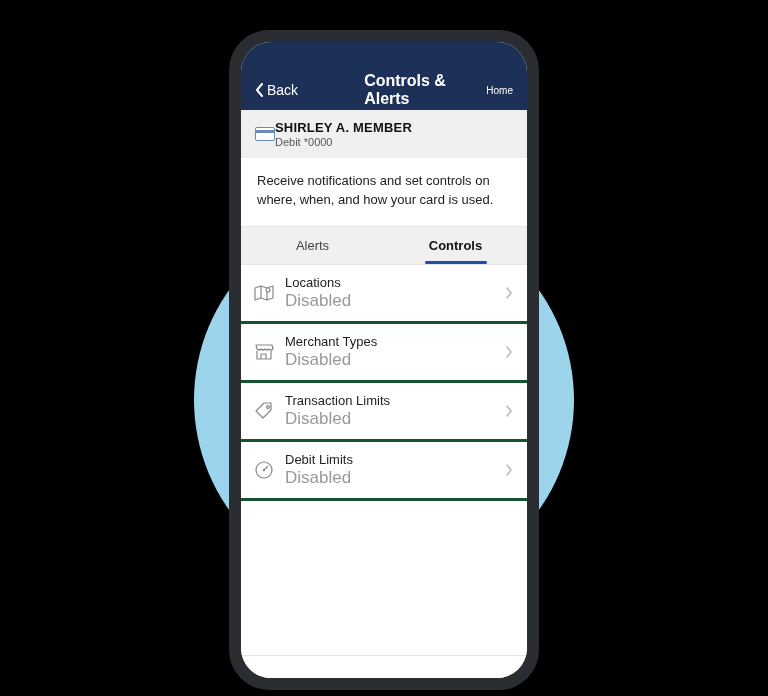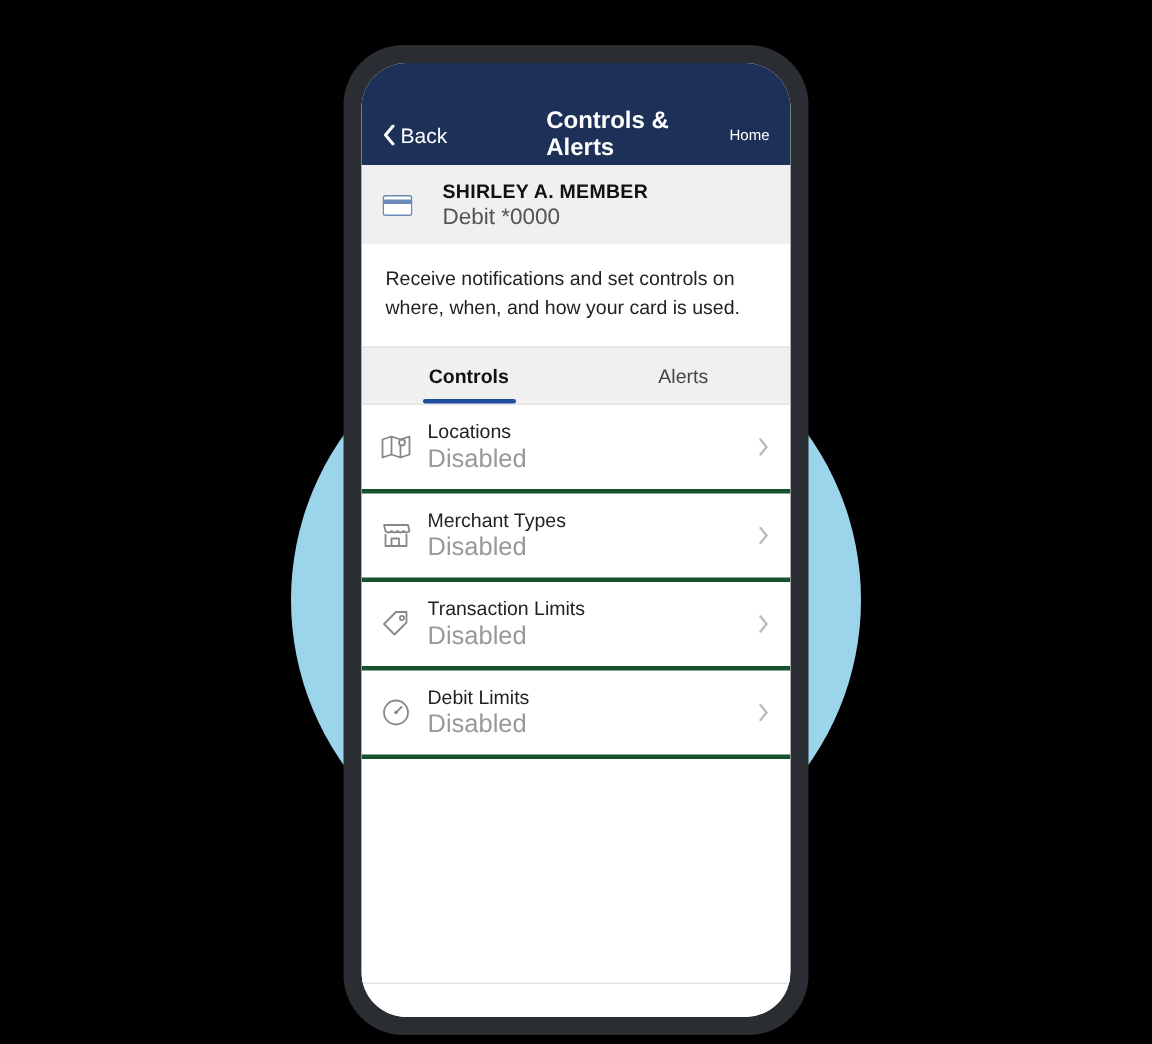--- a/index.html
+++ b/index.html
@@ -61,25 +61,25 @@
     gap: 2px;
     width: 60px;
   }
   .nav-title { font-weight: 700; font-size: 16px; margin-left: 38px; }
   .nav-home { width: 60px; text-align: right; font-size: 10px; }
   .card-row {
     background: #f0f0f0;
     padding: 10px 14px;
     display: flex;
     align-items: center;
-    gap: 20px;
+    gap: 0;
   }
   .card-icon-svg { flex-shrink: 0; }
   .card-name { font-weight: 700; font-size: 13px; color: #111; letter-spacing: 0.2px; }
-  .card-sub { font-size: 15px; color: #555; margin-top: 1px; }
+  .card-sub { font-size: 11px; color: #555; margin-top: 1px; }
   .desc {
     background: #fff;
     padding: 14px 16px 16px 16px;
     font-size: 13px;
     color: #222;
     line-height: 1.45;
   }
   .tabs {
     background: #f0f0f0;
     display: flex;
@@ -157,22 +157,22 @@
       </svg>
       <div>
         <div class="card-name">SHIRLEY A. MEMBER</div>
         <div class="card-sub">Debit *0000</div>
       </div>
     </div>
 
     <div class="desc">Receive notifications and set controls on where, when, and how your card is used.</div>
 
     <div class="tabs">
+      <div class="tab">Alerts</div>
       <div class="tab active">Controls</div>
-      <div class="tab">Alerts</div>
     </div>
 
     <div class="list">
 
       <div class="item">
         <div class="item-icon">
           <svg width="20" height="18" viewBox="0 0 20 18">
               <path d="M1 4 L7 2 L13 4 L19 2 V14 L13 16 L7 14 L1 16 Z M7 2 V14 M13 4 V16" stroke="#888" stroke-width="1.2" fill="none" stroke-linejoin="round"></path>
               <circle cx="14" cy="6" r="2" stroke="#888" stroke-width="1.2" fill="#fff"></circle>
             </svg>

